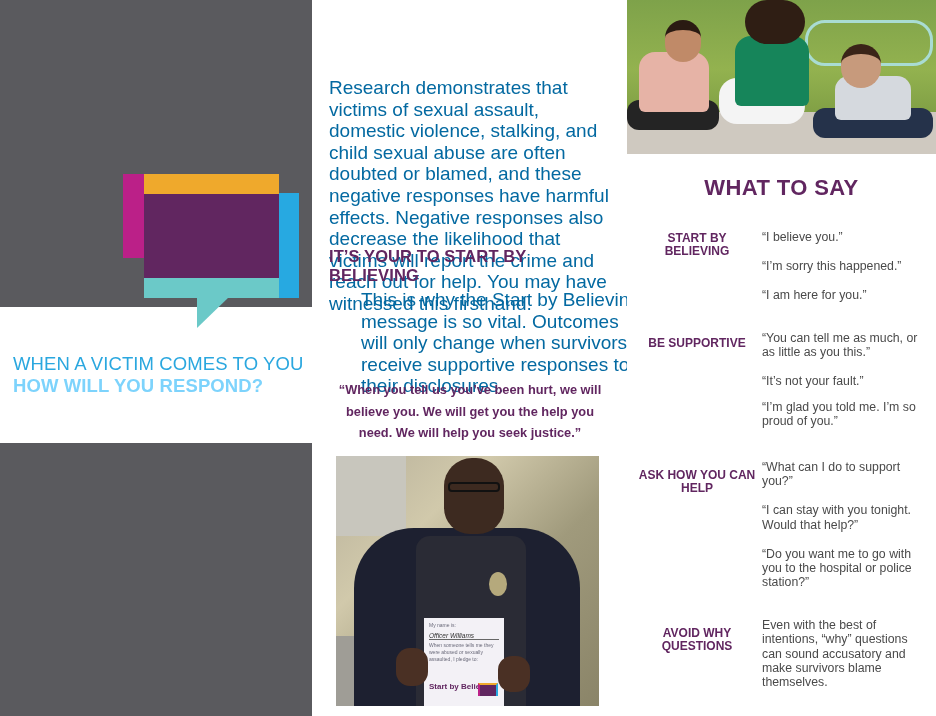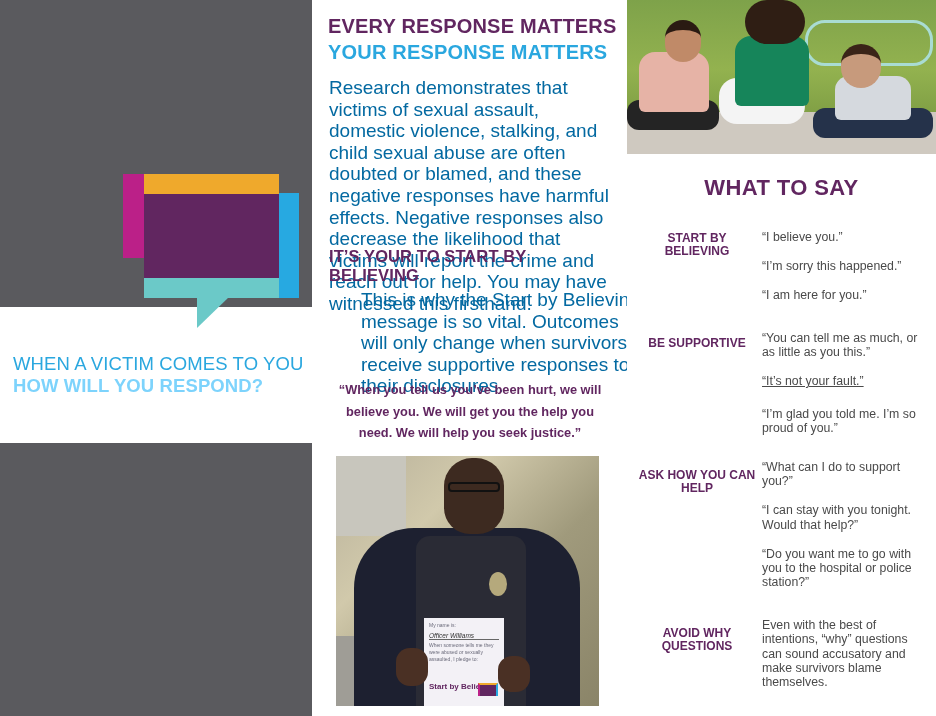--- a/index.html
+++ b/index.html
@@ -83,24 +83,20 @@
     <div class="bar bar-teal"></div>
     <div class="speech-tail"></div>
   </div>
   <div class="left-heading">
     <span class="line1">WHEN A VICTIM COMES TO YOU</span>
     <span class="line2">HOW WILL YOU RESPOND?</span>
   </div>
 </div>
 
 <div class="mid">
-  <div class="mid-title">
-    <span class="t1">EVERY RESPONSE MATTERS</span>
-    <span class="t2">YOUR RESPONSE MATTERS</span>
-  </div>
   <p class="mid-body body1">Research demonstrates that victims of sexual assault, domestic violence, stalking, and child sexual abuse are often doubted or blamed, and these negative responses have harmful effects. Negative responses also decrease the likelihood that victims will report the crime and reach out for help. You may have witnessed this firsthand.</p>
   <h2 class="mid-h2">IT’S YOUR TO START BY BELIEVING</h2>
   <p class="mid-body body2">This is why the Start by Believing message is so vital. Outcomes will only change when survivors receive supportive responses to their disclosures.</p>
   <p class="mid-quote">“When you tell us you’ve been hurt, we will believe you. We will get you the help you need. We will help you seek justice.”</p>
 
   <div class="officer-photo">
     <div class="wall"></div>
     <div class="ground"></div>
     <div class="body-shape"></div>
     <div class="vest"></div>
@@ -142,21 +138,21 @@
       <span class="say-item" style="margin-bottom:14.7px;">“I believe you.”</span>
       <span class="say-item" style="margin-bottom:14.7px;">“I’m sorry this happened.”</span>
       <span class="say-item">“I am here for you.”</span>
     </div>
   </div>
 
   <div class="say-row" style="top:331px;">
     <div class="say-label" style="top:6px;">BE SUPPORTIVE</div>
     <div class="say-items">
       <span class="say-item" style="margin-bottom:14.7px;">“You can tell me as much, or as little as you this.”</span>
-      <span class="say-item" style="margin-bottom:18px;text-decoration:underline;">“It’s not your fault.”</span>
+      <span class="say-item" style="margin-bottom:11px;">“It’s not your fault.”</span>
       <span class="say-item">“I’m glad you told me. I’m so proud of you.”</span>
     </div>
   </div>
 
   <div class="say-row" style="top:460px;">
     <div class="say-label" style="top:9px;">ASK HOW YOU CAN HELP</div>
     <div class="say-items">
       <span class="say-item" style="margin-bottom:14.7px;">“What can I do to support you?”</span>
       <span class="say-item" style="margin-bottom:14.7px;">“I can stay with you tonight. Would that help?”</span>
       <span class="say-item">“Do you want me to go with you to the hospital or police station?”</span>

